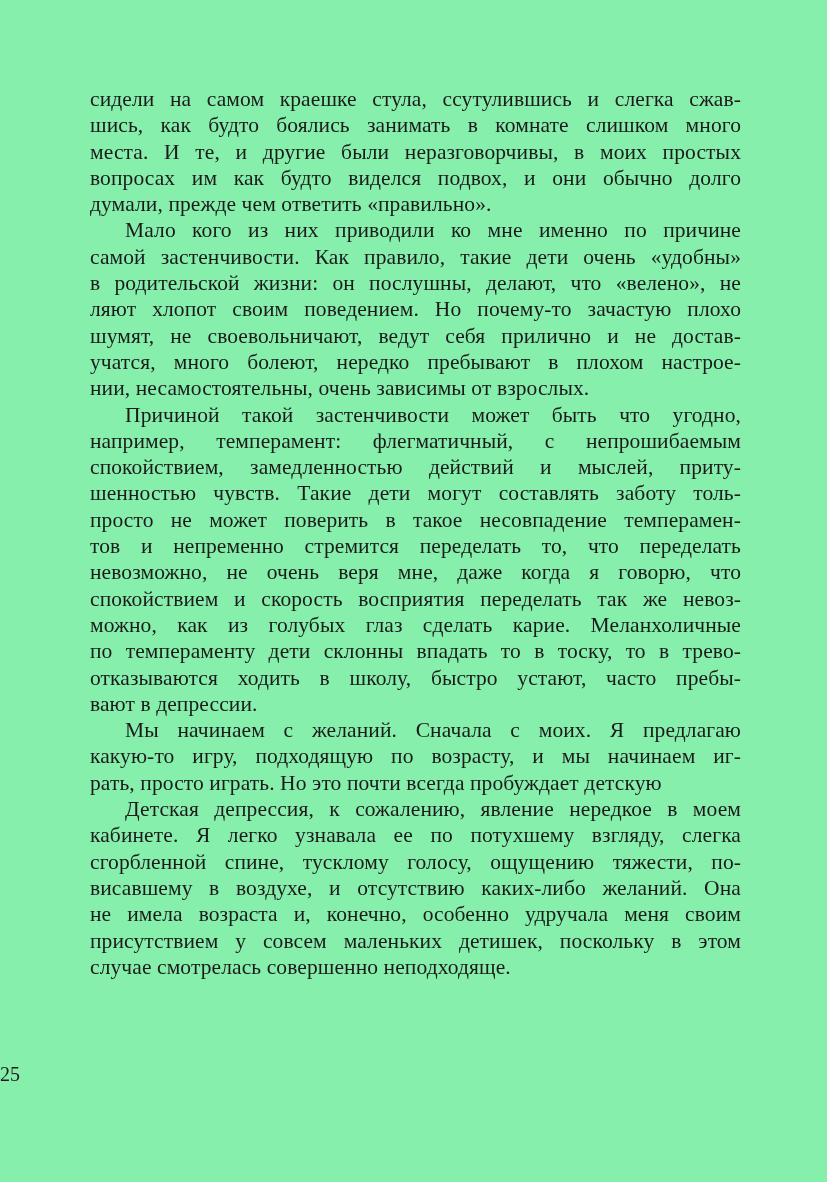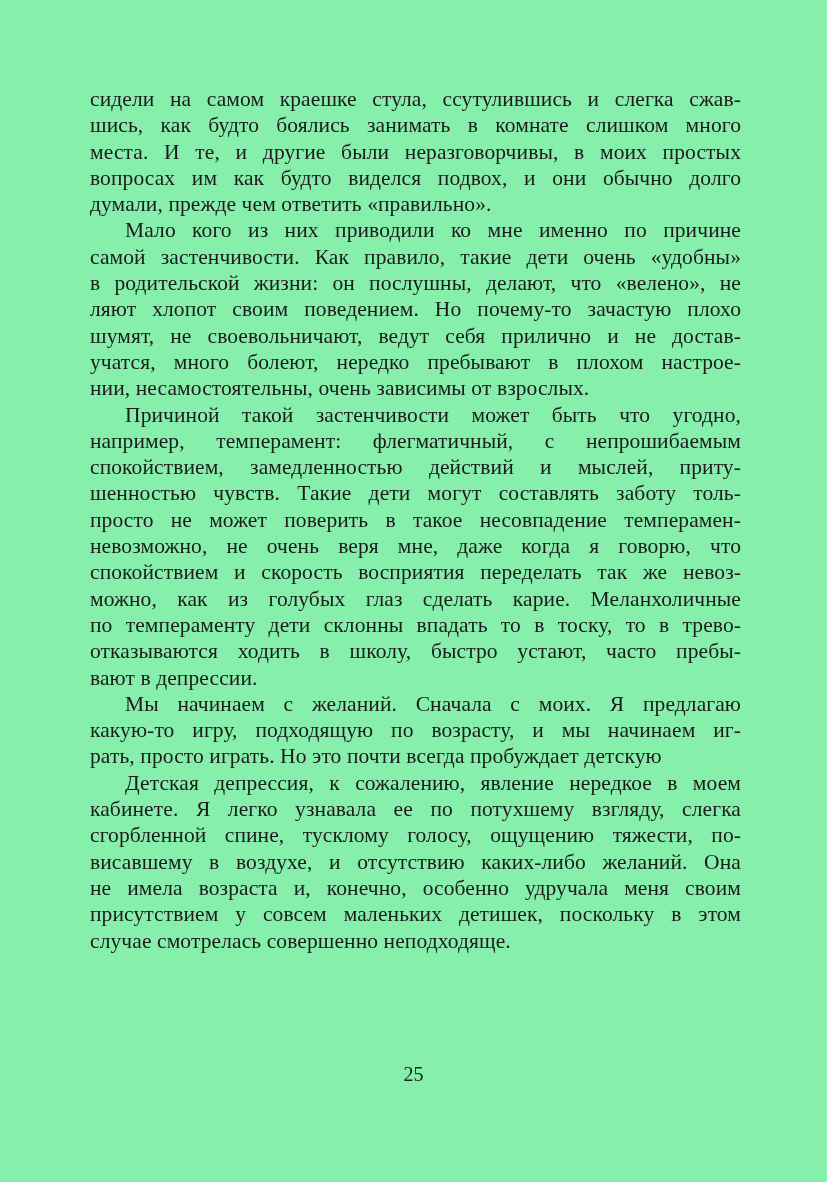--- a/index.html
+++ b/index.html
@@ -38,21 +38,21 @@
     text-align-last: left;
   }
   .paragraph.indented .line:first-child {
     padding-left: 35px;
   }
   .page-number {
     position: absolute;
     top: 1061px;
     left: 0;
     width: 827px;
-    text-align: center;
+    text-align: left;
     font-size: 20px;
     line-height: 26px;
     color: #1b1b1b;
   }
 </style>
 </head>
 <body>
 
 <div class="book-page">
   <div class="text-body">
@@ -71,20 +71,21 @@
         <div class="line">шумят, не своевольничают, ведут себя прилично и не достав-</div>
         <div class="line">учатся, много болеют, нередко пребывают в плохом настрое-</div>
         <div class="line last">нии, несамостоятельны, очень зависимы от взрослых.</div>
       </div>
       <div class="paragraph indented">
         <div class="line">Причиной такой застенчивости может быть что угодно,</div>
         <div class="line">например, темперамент: флегматичный, с непрошибаемым</div>
         <div class="line">спокойствием, замедленностью действий и мыслей, приту-</div>
         <div class="line">шенностью чувств. Такие дети могут составлять заботу толь-</div>
         <div class="line">просто не может поверить в такое несовпадение темперамен-</div>
+        <div class="line">тов и непременно стремится переделать то, что переделать</div>
         <div class="line">невозможно, не очень веря мне, даже когда я говорю, что</div>
         <div class="line">спокойствием и скорость восприятия переделать так же невоз-</div>
         <div class="line">можно, как из голубых глаз сделать карие. Меланхоличные</div>
         <div class="line">по темпераменту дети склонны впадать то в тоску, то в трево-</div>
         <div class="line">отказываются ходить в школу, быстро устают, часто пребы-</div>
         <div class="line last">вают в депрессии.</div>
       </div>
       <div class="paragraph indented">
         <div class="line">Мы начинаем с желаний. Сначала с моих. Я предлагаю</div>
         <div class="line">какую-то игру, подходящую по возрасту, и мы начинаем иг-</div>

